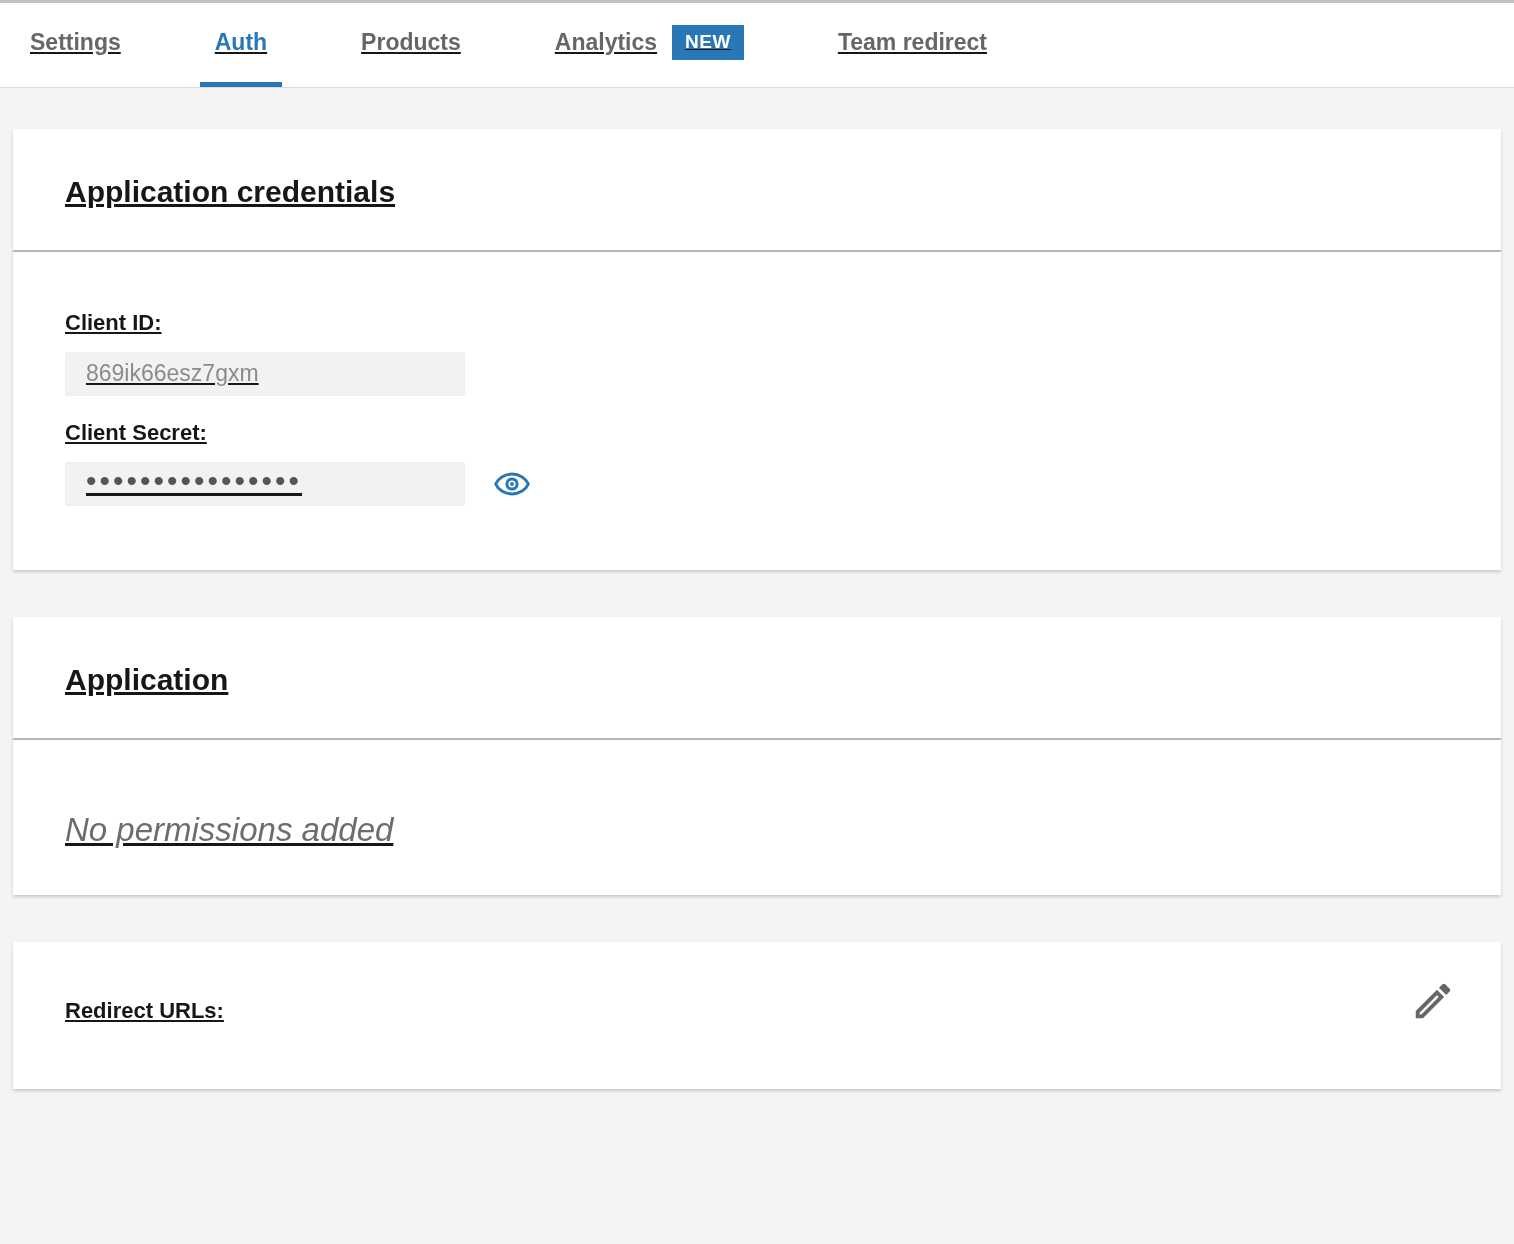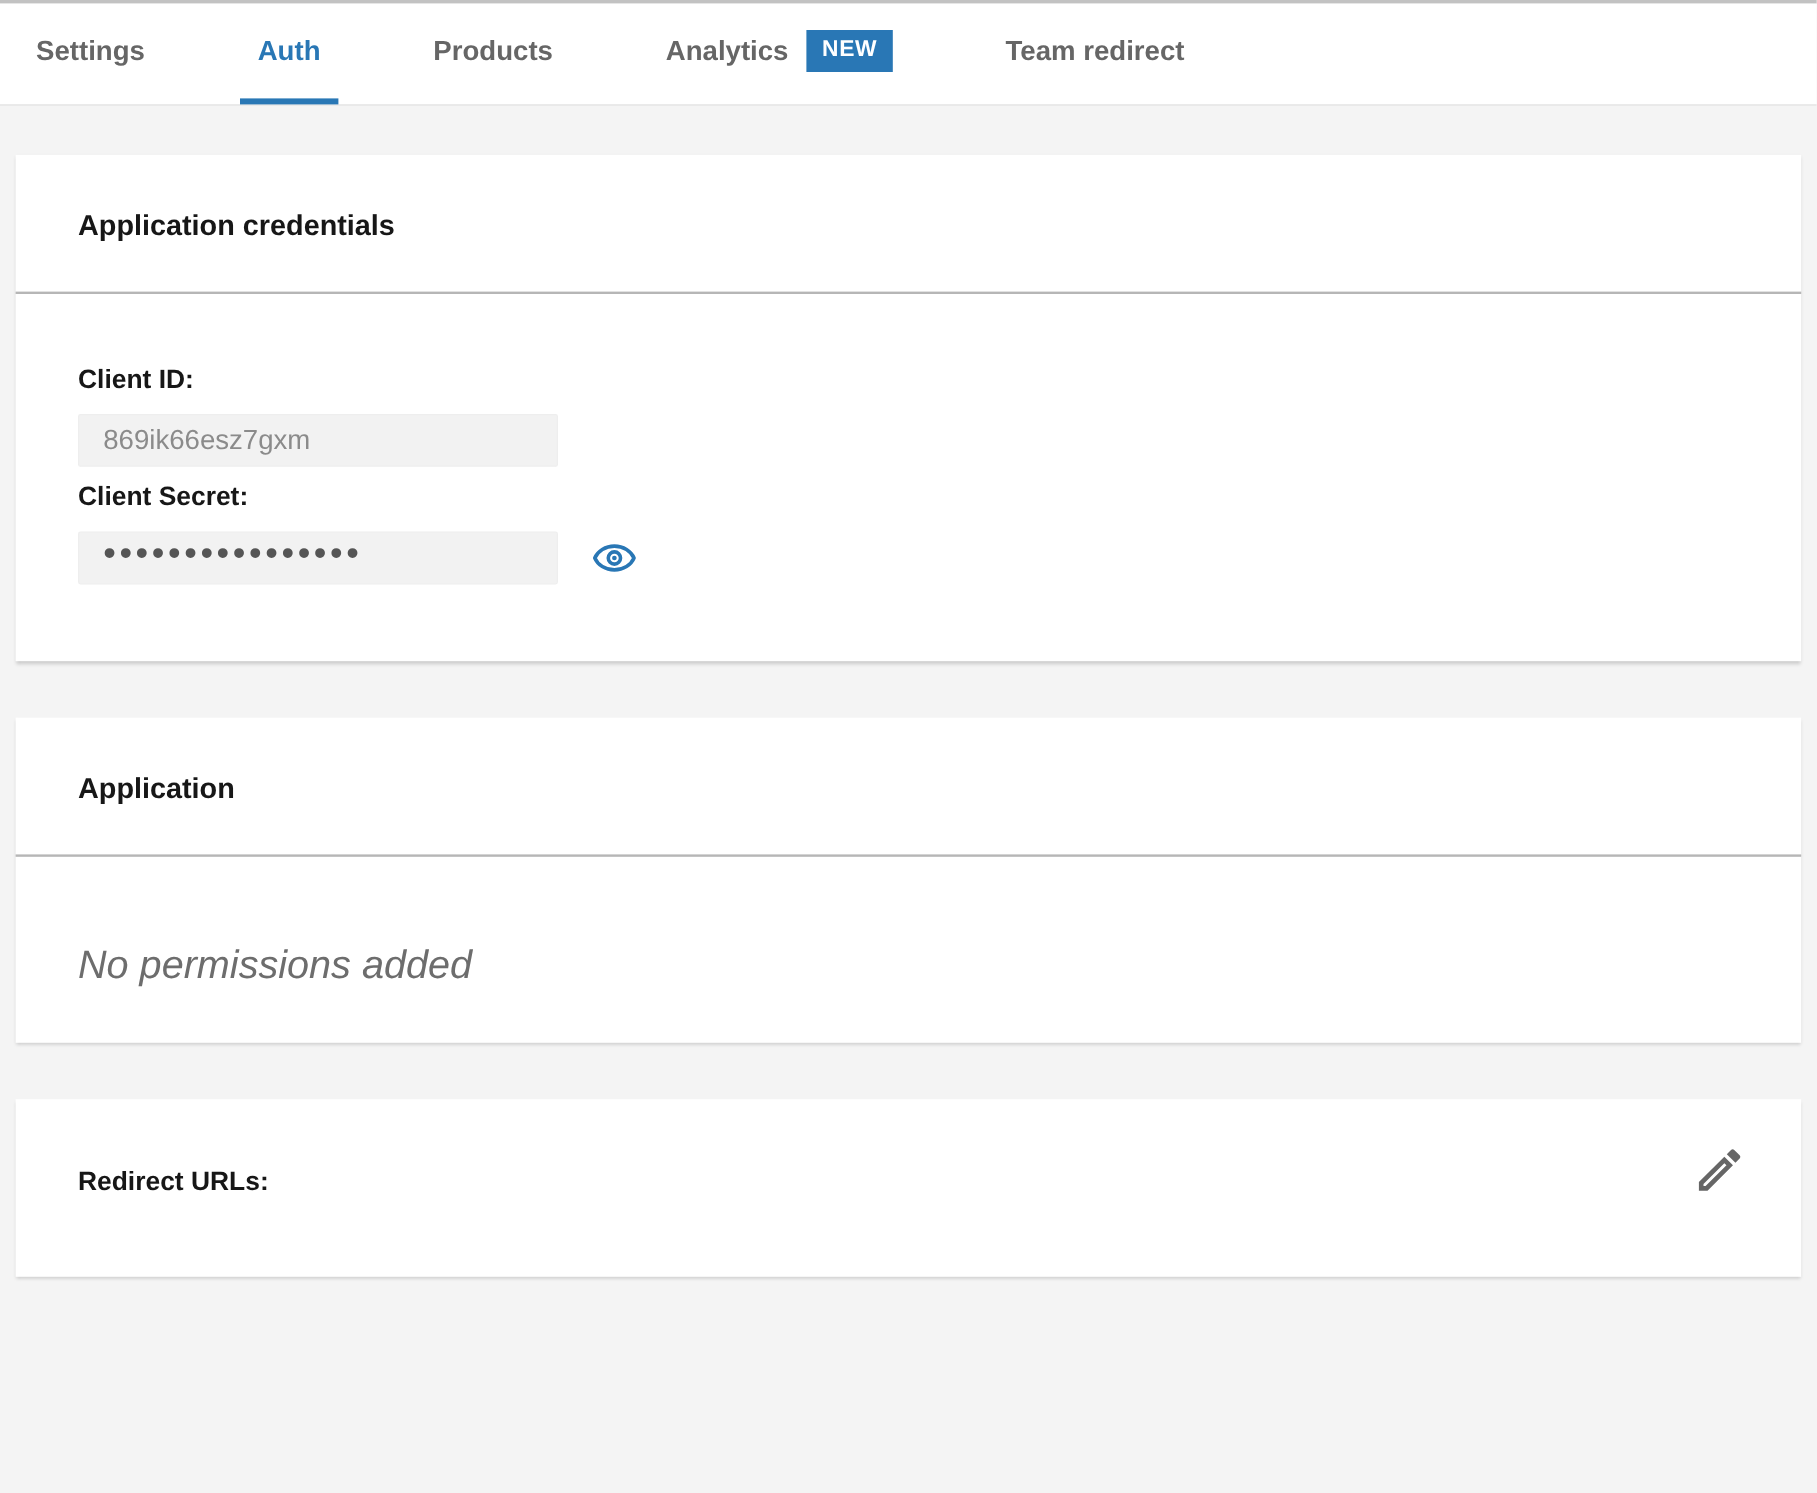--- a/index.html
+++ b/index.html
@@ -5,21 +5,21 @@
   * { box-sizing: border-box; }
   html, body { margin: 0; padding: 0; }
   body {
     width: 1514px;
     height: 1244px;
     background: #f4f4f4;
     font-family: "Liberation Sans", sans-serif;
     color: #171717;
     overflow: hidden;
   }
-  .page { width: 100%; height: 100%; border-top: 3px solid #c2c2c2; }
+  .page { width: 100%; height: 100%; border-top: 3px solid #c2c2c2; text-decoration: underline; }
 
   
   .tabbar {
     background: #ffffff;
     height: 85px;
     border-bottom: 1px solid #dcdcdc;
     display: flex;
     align-items: stretch;
     padding-left: 15px;
     gap: 64px;
@@ -53,21 +53,21 @@
   .card {
     background: #ffffff;
     box-shadow: 0 2px 3px rgba(0,0,0,0.18);
   }
   .card-app   { margin-top: 41px; }
   .card-perm  { margin-top: 47px; }
   .card-oauth { margin-top: 47px; }
   .card-title {
     margin: 0;
     padding: 46px 52px 40px 52px;
-    font-size: 24px;
+    font-size: 30px;
     font-weight: 700;
     color: #171717;
     border-bottom: 2px solid #b6b6b6;
     line-height: 1.15;
   }
 
   
   .cred-body { padding: 58px 60px 64px 52px; }
   .field-label {
     font-size: 22px;
@@ -79,21 +79,21 @@
   .text-input {
     width: 400px;
     height: 44px;
     background: #f2f2f2;
     border: 1px solid #eeeeee;
     border-radius: 2px;
     display: flex;
     align-items: center;
     padding: 0 20px;
   }
-  .client-id-input { margin-bottom: 12px; }
+  .client-id-input { margin-bottom: 24px; }
   .id-value { font-size: 23px; color: #8b8b8b; }
   .secret-row { display: flex; align-items: center; gap: 28px; }
   .dots {
     font-size: 30px;
     letter-spacing: 3px;
     color: #555555;
     line-height: 1;
     transform: translateY(-3px);
   }
   .icon-btn {

